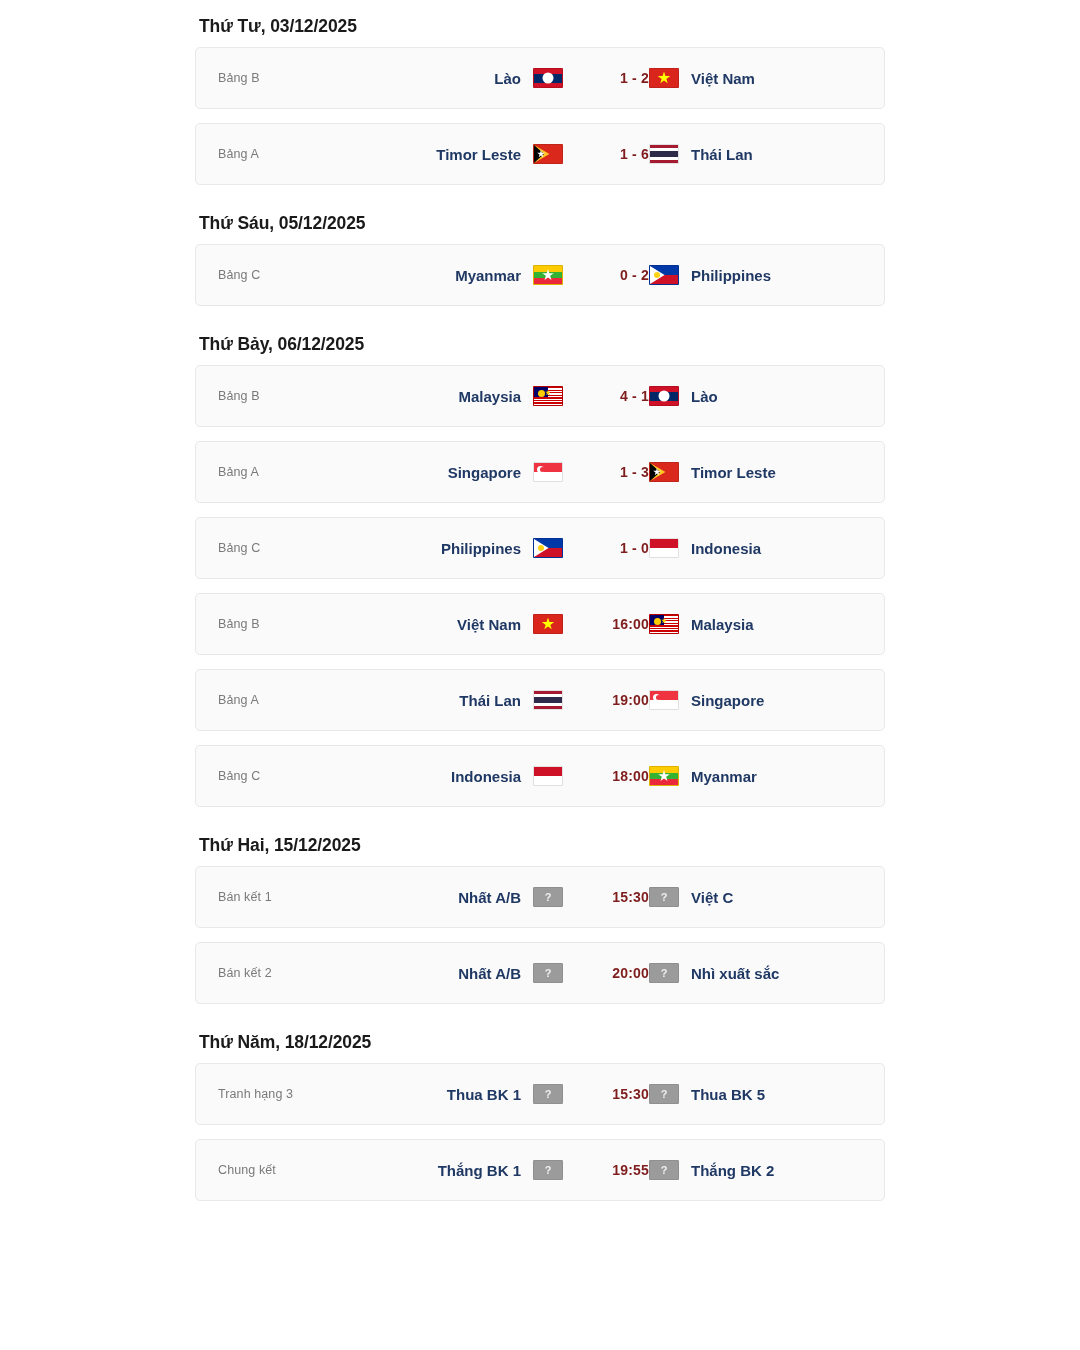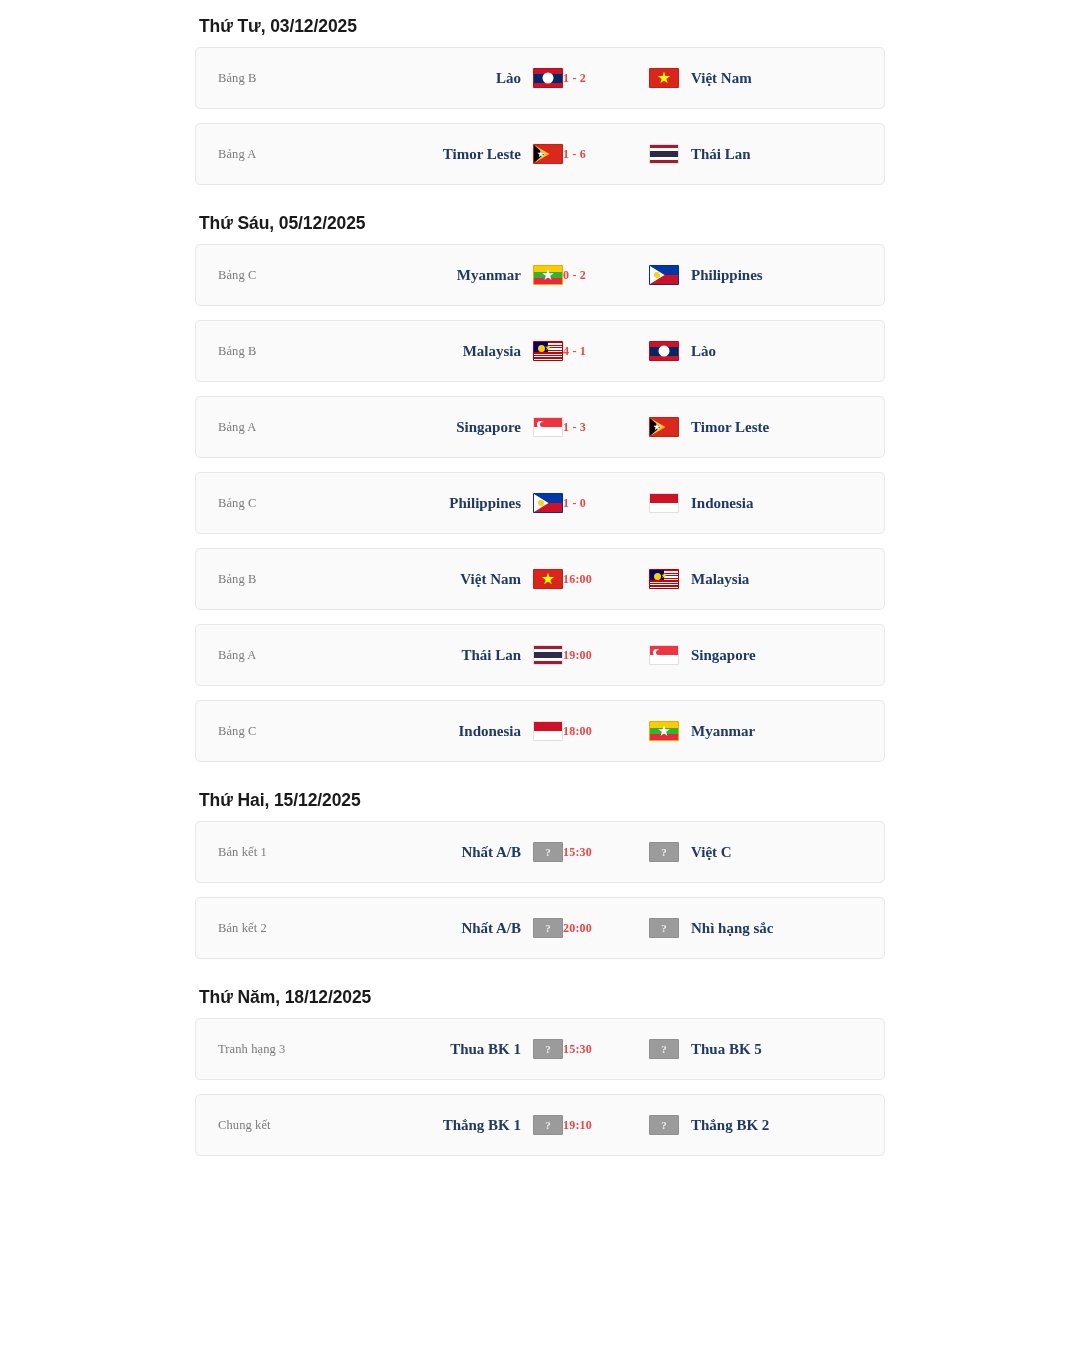--- a/index.html
+++ b/index.html
@@ -35,21 +35,20 @@
   }
   .match-card {
     background: #fafafa;
     border: 1px solid #e8e8e8;
     border-radius: 5px;
     height: 62px;
     display: flex;
     align-items: center;
     margin-bottom: 14px;
     padding: 0 18px 0 22px;
-    font-family: Liberation Serif, serif;
   }
   .match-group {
     width: 128px;
     flex: 0 0 128px;
     font-size: 12.5px;
     color: #7a7a7a;
     letter-spacing: 0.1px;
   }
   .team-home {
     flex: 1 1 0;
@@ -68,24 +67,24 @@
     min-width: 0;
   }
   .team-name {
     font-size: 15px;
     font-weight: bold;
     color: #1f3864;
     white-space: nowrap;
   }
   .score {
     flex: 0 0 86px;
-    text-align: left;
-    font-size: 12px;
+    text-align: right;
+    font-size: 14px;
     font-weight: bold;
-    color: #ef4444;
+    color: #7f1d1d;
     letter-spacing: 0.2px;
   }
   
   .flag {
     width: 30px;
     height: 20px;
     flex: 0 0 30px;
     border: 1px solid rgba(0,0,0,0.12);
     position: relative;
     overflow: hidden;
@@ -227,20 +226,21 @@
             <span class="flag f-phi">
               <i class="r"></i>
               <i class="tri"></i>
               <i class="sun"></i>
             </span>
             <span class="team-name">Philippines</span>
           </div>
         </div>
       </div>
       <div class="day-group">
+        <div class="day-header">Thứ Bảy, 06/12/2025</div>
         <div class="match-card">
           <div class="match-group">Bảng B</div>
           <div class="team-home">
             <span class="team-name">Malaysia</span>
             <span class="flag f-mal">
               <i class="s1"></i>
               <i class="s2"></i>
               <i class="s3"></i>
               <i class="s4"></i>
               <i class="s5"></i>
@@ -392,21 +392,21 @@
             <span class="team-name">Nhất A/B</span>
             <span class="flag f-unk">
               <span>?</span>
             </span>
           </div>
           <div class="score">20:00</div>
           <div class="team-away">
             <span class="flag f-unk">
               <span>?</span>
             </span>
-            <span class="team-name">Nhì hạng sắc</span>
+            <span class="team-name">Nhì xuất sắc</span>
           </div>
         </div>
       </div>
       <div class="day-group">
         <div class="day-header">Thứ Năm, 18/12/2025</div>
         <div class="match-card">
           <div class="match-group">Tranh hạng 3</div>
           <div class="team-home">
             <span class="team-name">Thua BK 1</span>
             <span class="flag f-unk">
@@ -422,21 +422,21 @@
           </div>
         </div>
         <div class="match-card">
           <div class="match-group">Chung kết</div>
           <div class="team-home">
             <span class="team-name">Thắng BK 1</span>
             <span class="flag f-unk">
               <span>?</span>
             </span>
           </div>
-          <div class="score">19:10</div>
+          <div class="score">19:55</div>
           <div class="team-away">
             <span class="flag f-unk">
               <span>?</span>
             </span>
             <span class="team-name">Thắng BK 2</span>
           </div>
         </div>
       </div>
     </div>
 </div>

